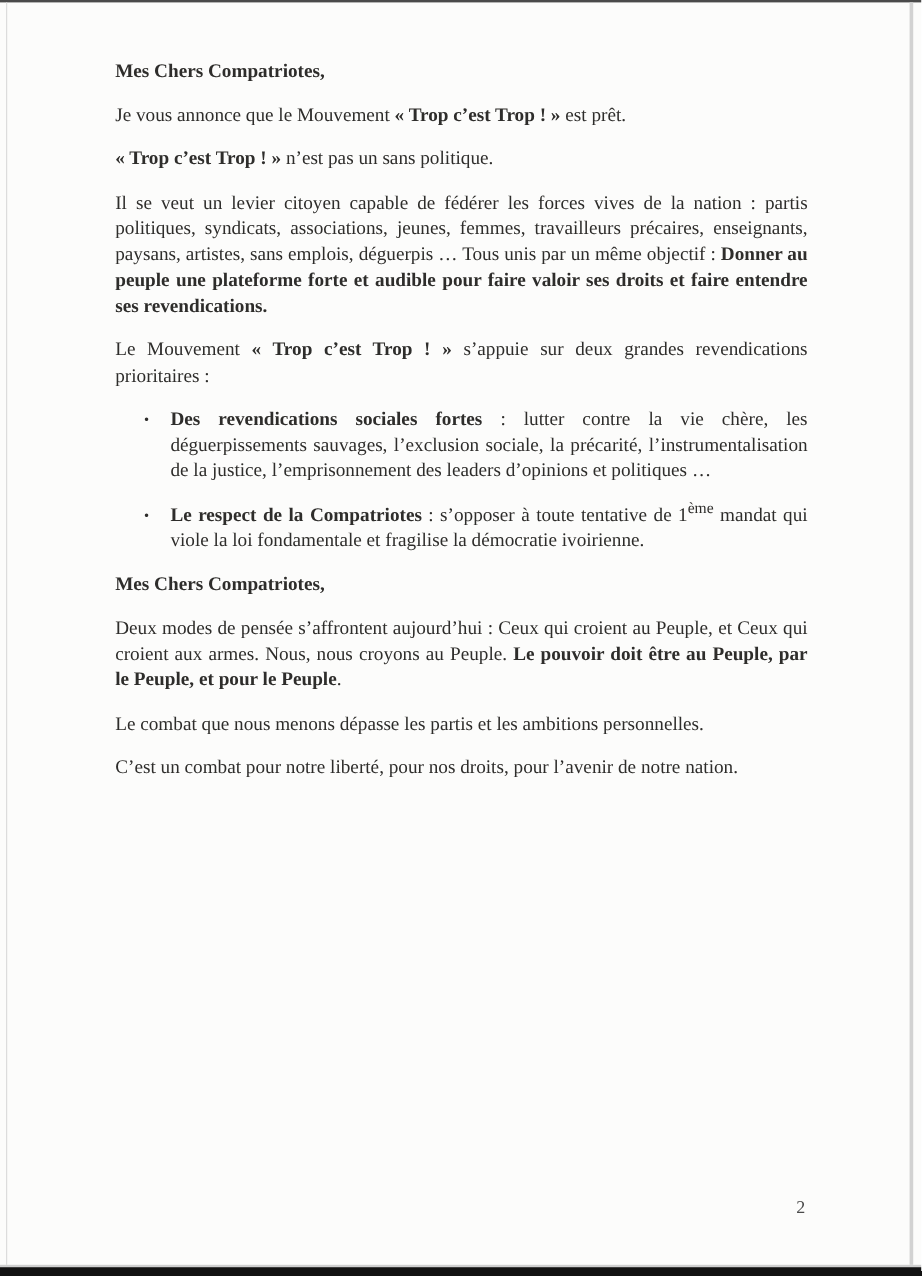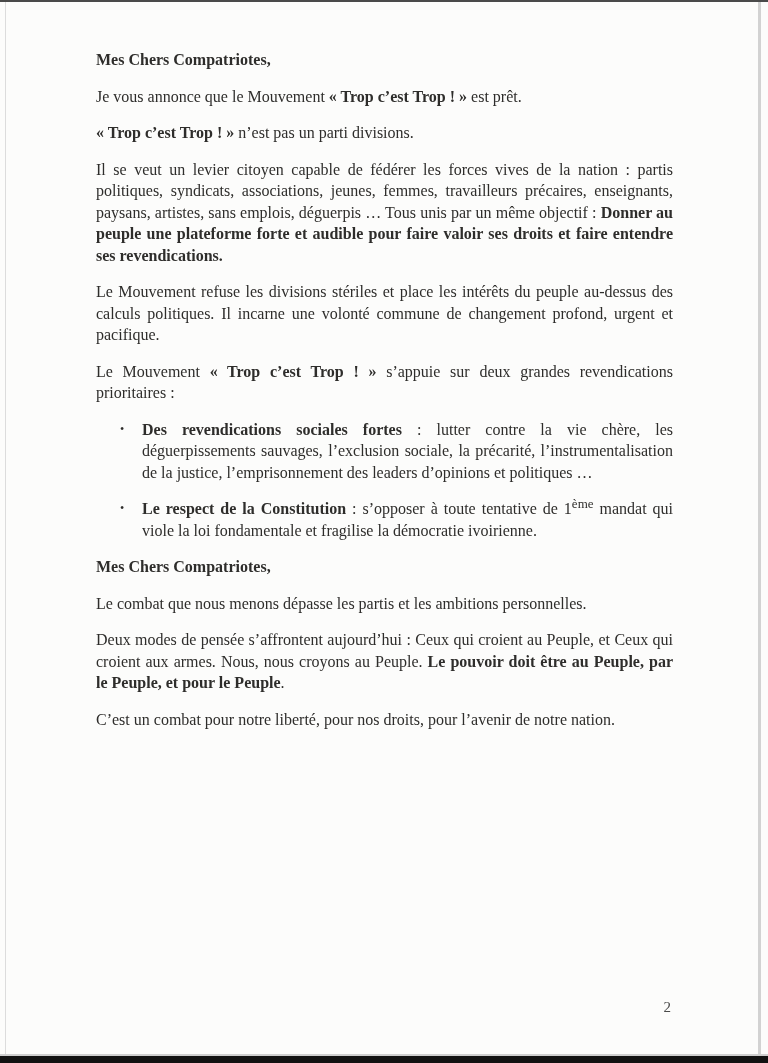--- a/index.html
+++ b/index.html
@@ -90,32 +90,31 @@
 <div class="screen">
   <div class="edge-top"></div>
   <div class="edge-left"></div>
   <div class="edge-right"></div>
   <div class="edge-bottom-shadow"></div>
   <div class="edge-bottom"></div>
 
   <div class="doc-body">
       <p class="heading"><span class="b">Mes Chers Compatriotes,</span></p>
       <p class="para"><span>Je vous annonce que le Mouvement </span><span class="b">« Trop c’est Trop ! »</span><span> est prêt.</span></p>
-      <p class="para"><span class="b">« Trop c’est Trop ! »</span><span> n’est pas un parti divisions.</span></p>
+      <p class="para"><span class="b">« Trop c’est Trop ! »</span><span> n’est pas un sans politique.</span></p>
       <p class="para"><span>Il se veut un levier citoyen capable de fédérer les forces vives de la nation : partis politiques, syndicats, associations, jeunes, femmes, travailleurs précaires, enseignants, paysans, artistes, sans emplois, déguerpis … Tous unis par un même objectif : </span><span class="b">Donner au peuple une plateforme forte et audible pour faire valoir ses droits et faire entendre ses revendications.</span></p>
-      <p class="para"><span>Le Mouvement refuse les divisions stériles et place les intérêts du peuple au-dessus des calculs politiques. Il incarne une volonté commune de changement profond, urgent et pacifique.</span></p>
       <p class="para"><span>Le Mouvement </span><span class="b">« Trop c’est Trop ! »</span><span> s’appuie sur deux grandes revendications prioritaires :</span></p>
       <div class="bullet">
         <span class="marker">•</span>
         <span class="bullet-text"><span class="b">Des revendications sociales fortes</span><span> : lutter contre la vie chère, les déguerpissements sauvages, l’exclusion sociale, la précarité, l’instrumentalisation de la justice, l’emprisonnement des leaders d’opinions et politiques …</span></span>
       </div>
       <div class="bullet">
         <span class="marker">•</span>
-        <span class="bullet-text"><span class="b">Le respect de la Constitution</span><span> : s’opposer à toute tentative de 1</span><sup>ème</sup><span> mandat qui viole la loi fondamentale et fragilise la démocratie ivoirienne.</span></span>
+        <span class="bullet-text"><span class="b">Le respect de la Compatriotes</span><span> : s’opposer à toute tentative de 1</span><sup>ème</sup><span> mandat qui viole la loi fondamentale et fragilise la démocratie ivoirienne.</span></span>
       </div>
       <p class="heading"><span class="b">Mes Chers Compatriotes,</span></p>
+      <p class="para"><span>Deux modes de pensée s’affrontent aujourd’hui : Ceux qui croient au Peuple, et Ceux qui croient aux armes. Nous, nous croyons au Peuple. </span><span class="b">Le pouvoir doit être au Peuple, par le Peuple, et pour le Peuple</span><span>.</span></p>
       <p class="para"><span>Le combat que nous menons dépasse les partis et les ambitions personnelles.</span></p>
-      <p class="para"><span>Deux modes de pensée s’affrontent aujourd’hui : Ceux qui croient au Peuple, et Ceux qui croient aux armes. Nous, nous croyons au Peuple. </span><span class="b">Le pouvoir doit être au Peuple, par le Peuple, et pour le Peuple</span><span>.</span></p>
       <p class="para"><span>C’est un combat pour notre liberté, pour nos droits, pour l’avenir de notre nation.</span></p>
     </div>
 
   <div class="page-number">2</div>
 </div>
 
 </body></html>

